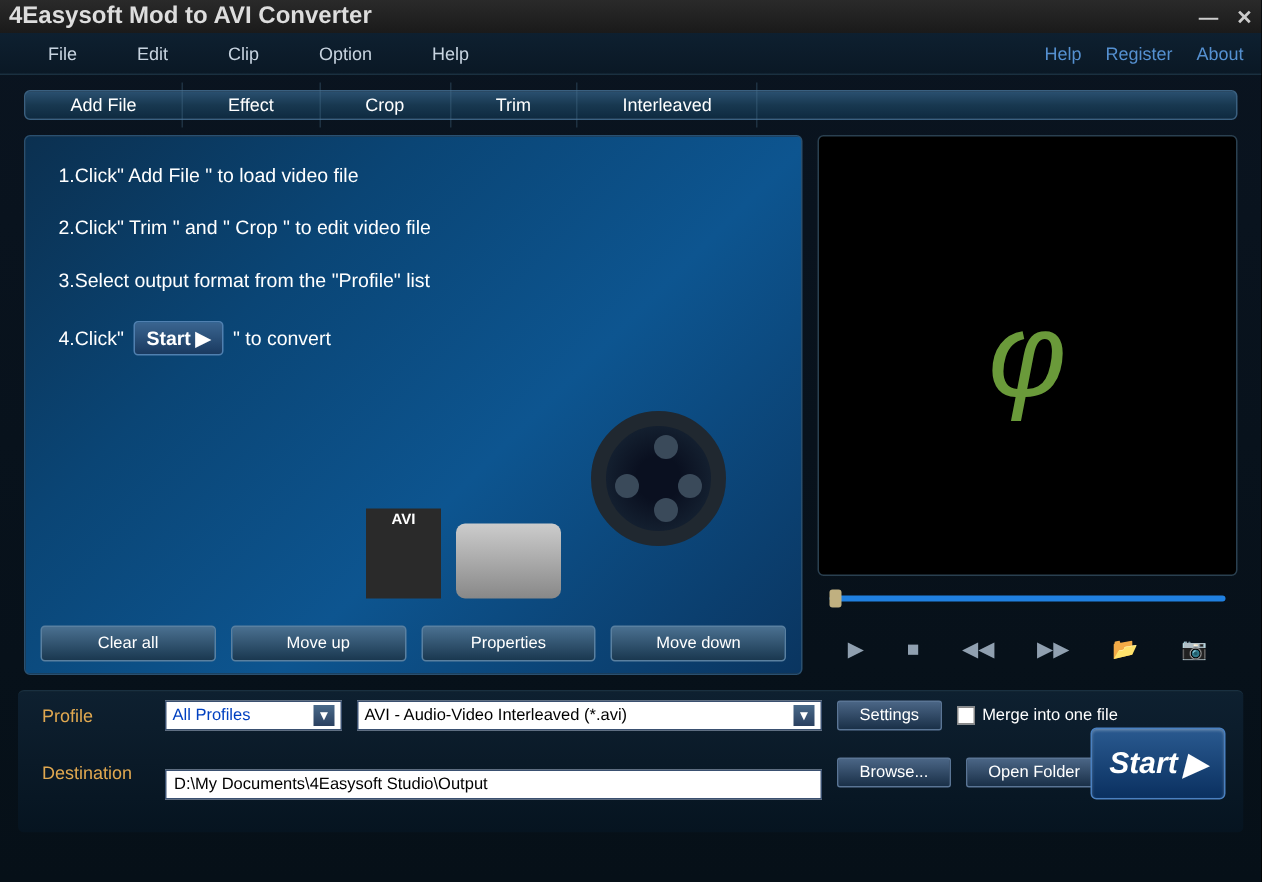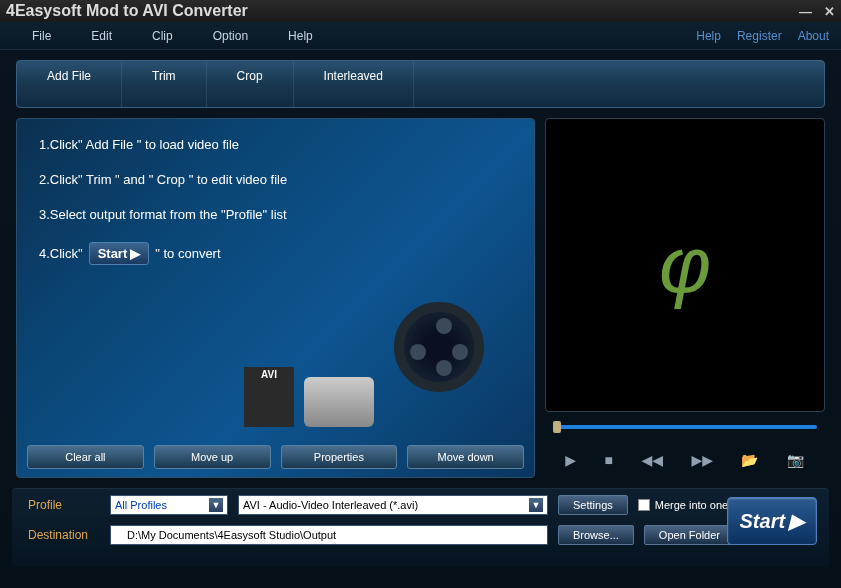--- a/index.html
+++ b/index.html
@@ -7,21 +7,21 @@
 .window { width: 100%; height: 100%; background: linear-gradient(180deg, #0a1420 0%, #061018 100%); }
 .titlebar { height: 22px; background: linear-gradient(180deg, #2a2a2a 0%, #1a1a1a 100%); display: flex; align-items: center; padding: 0 6px; }
 .titlebar-text { color: #ddd; font-size: 16px; font-weight: bold; flex: 1; }
 .win-controls { display: flex; gap: 12px; }
 .win-btn { color: #ccc; font-size: 13px; font-weight: bold; cursor: pointer; }
 .menubar { height: 28px; display: flex; align-items: center; padding: 0 12px; background: linear-gradient(180deg, #0e2030 0%, #0a1825 100%); border-bottom: 1px solid #1a3040; }
 .menu-left { display: flex; gap: 0; }
 .menu-item { color: #c8d4e0; font-size: 12px; padding: 4px 20px; cursor: pointer; }
 .menu-right { margin-left: auto; display: flex; gap: 16px; }
 .menu-link { color: #5590d0; font-size: 12px; cursor: pointer; }
-.toolbar { height: 48px; margin: 10px 16px 0 16px; background: linear-gradient(180deg, #2a5070 0%, #183850 50%, #0e2a40 100%); border: 1px solid #3a6080; border-radius: 4px; display: flex; }
+.toolbar { height: 20px; margin: 10px 16px 0 16px; background: linear-gradient(180deg, #2a5070 0%, #183850 50%, #0e2a40 100%); border: 1px solid #3a6080; border-radius: 4px; display: flex; align-items: center; }
 .toolbar-btn { color: #fff; font-size: 12px; padding: 8px 30px; cursor: pointer; border-right: 1px solid rgba(80,120,150,0.3); }
 .main-area { display: flex; gap: 10px; padding: 10px 16px; height: 380px; }
 .content-panel { flex: 1; background: linear-gradient(135deg, #0b3050 0%, #0a4575 30%, #0d5590 60%, #0a3560 100%); border: 1px solid #2a5070; border-radius: 4px; padding: 18px 22px; position: relative; overflow: hidden; }
 .getting-started { color: #fff; font-size: 26px; font-weight: bold; font-style: italic; margin-bottom: 24px; text-shadow: 0 0 10px rgba(100,200,255,0.5); }
 .step { color: #fff; font-size: 13px; margin-bottom: 20px; display: flex; align-items: center; gap: 6px; }
 .inline-start { display: inline-flex; align-items: center; background: linear-gradient(180deg, #3a6590 0%, #1a3a60 100%); border: 1px solid #5080b0; border-radius: 3px; padding: 3px 8px; font-weight: bold; font-size: 13px; }
 .film-reel { position: absolute; right: 20px; bottom: 55px; width: 120px; height: 120px; }
 .reel-circle { width: 90px; height: 90px; border-radius: 50%; background: radial-gradient(circle, #0a1020 30%, #1a2a3a 100%); border: 10px solid #202830; position: relative; }
 .reel-hole { position: absolute; width: 16px; height: 16px; border-radius: 50%; background: #3a4a5a; }
 .camcorder { position: absolute; right: 160px; bottom: 50px; width: 70px; height: 50px; background: linear-gradient(180deg, #ccc 0%, #888 100%); border-radius: 6px; }
@@ -39,21 +39,21 @@
 .bottom-section { padding: 6px 16px 12px 16px; background: linear-gradient(180deg, #0e2030 0%, #061420 100%); border-top: 1px solid #1a3040; margin: 0 12px; border-radius: 4px; }
 .form-row { display: flex; align-items: center; gap: 10px; margin-bottom: 10px; }
 .form-label { color: #e0a850; font-size: 12px; width: 72px; }
 .combo { height: 20px; background: #fff; border: 1px solid #3a5070; font-size: 11px; padding: 0 4px; display: flex; align-items: center; justify-content: space-between; }
 .combo-all { width: 118px; color: #0040c0; }
 .combo-profile { width: 310px; color: #000; }
 .combo-arrow { width: 14px; height: 14px; background: linear-gradient(180deg, #4a6a8a, #2a4060); display: flex; align-items: center; justify-content: center; color: #fff; font-size: 9px; }
 .btn { height: 20px; background: linear-gradient(180deg, #4a6585 0%, #1a3048 100%); border: 1px solid #5a7595; border-radius: 2px; color: #fff; font-size: 11px; padding: 0 14px; cursor: pointer; display: flex; align-items: center; }
 .checkbox-wrap { display: flex; align-items: center; gap: 5px; color: #fff; font-size: 11px; }
 .checkbox { width: 12px; height: 12px; background: #fff; border: 1px solid #888; }
-.dest-input { flex: 1; max-width: 310px; height: 20px; background: #fff; border: 1px solid #3a5070; font-size: 11px; padding: 0 16px; color: #000; }
+.dest-input { flex: 1; max-width: 310px; height: 20px; background: #fff; border: 1px solid #3a5070; font-size: 11px; padding: 0 5px; color: #000; margin-top: 16px; }
 .start-btn { position: absolute; right: 24px; bottom: 22px; width: 90px; height: 48px; background: linear-gradient(180deg, #2a5a90 0%, #0a3060 100%); border: 1px solid #4a80c0; border-radius: 4px; color: #fff; font-size: 20px; font-weight: bold; font-style: italic; display: flex; align-items: center; justify-content: center; gap: 4px; cursor: pointer; box-shadow: inset 0 1px 2px rgba(255,255,255,0.3); }
 .bottom-wrap { position: relative; }
 </style>
 </head>
 <body>
 
 <div class="window">
   <div class="titlebar">
     <span class="titlebar-text">4Easysoft Mod to AVI Converter</span>
     <div class="win-controls">
@@ -72,22 +72,23 @@
     </div>
     <div class="menu-right">
       <span class="menu-link">Help</span>
       <span class="menu-link">Register</span>
       <span class="menu-link">About</span>
     </div>
   </div>
 
   <div class="toolbar">
     <div class="toolbar-btn">Add File</div>
+    <div class="toolbar-btn">Effect</div>
+    <div class="toolbar-btn">Crop</div>
     <div class="toolbar-btn">Trim</div>
-    <div class="toolbar-btn">Crop</div>
     <div class="toolbar-btn">Interleaved</div>
   </div>
 
   <div class="main-area">
     <div class="content-panel">
       <div class="step">1.Click" Add File " to load video file</div>
       <div class="step">2.Click" Trim " and " Crop " to edit video file</div>
       <div class="step">3.Select output format from the "Profile" list</div>
       <div class="step">
         <span>4.Click"</span>

